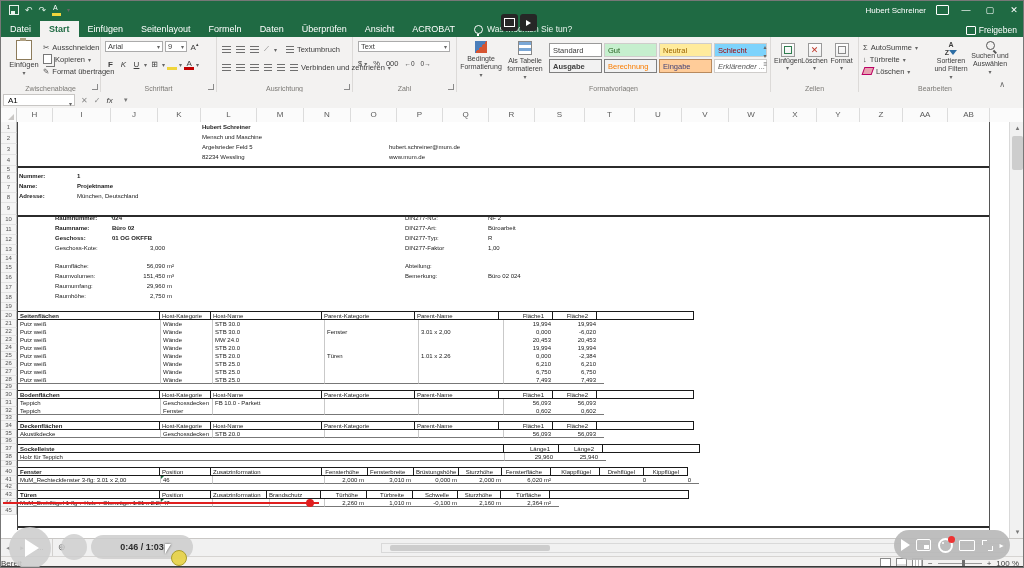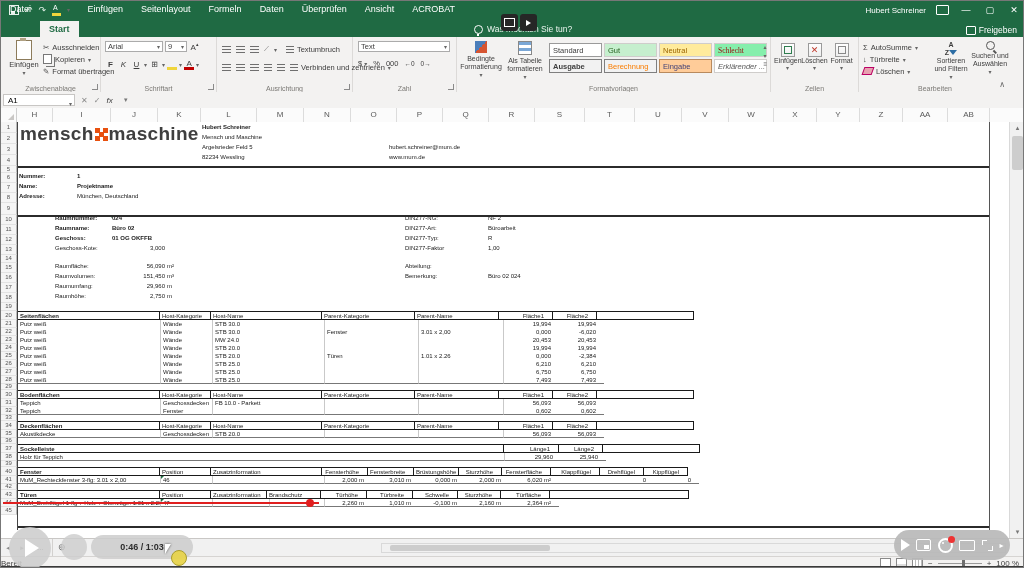--- a/index.html
+++ b/index.html
@@ -14,21 +14,21 @@
   .fillicon:before{content:"A";position:absolute;top:-2px;left:1px;font-size:7px;color:#fff;}
   .fillicon:after{content:"";position:absolute;left:0;bottom:-1px;width:9px;height:3px;background:#f0d53c;}
   .tb-title{position:absolute;left:0;right:0;text-align:center;font-size:8.5px;color:#fff;pointer-events:none;}
   .tb-right{position:absolute;right:4px;top:0;height:18px;display:flex;align-items:center;gap:10px;}
   .tb-user{font-size:8px;}
   .dispicon{width:11px;height:8px;border:1px solid #fff;border-radius:1px;}
   .wbtn{font-size:9px;width:14px;text-align:center;color:#fff;cursor:default;}
   
   .mtabs{position:absolute;left:0;top:18px;width:1024px;height:18px;background:#1f6a43;display:flex;align-items:flex-end;font-size:9px;color:#fff;}
   .mtab{padding:3px 9px 3px 9px;cursor:default;}
-  .mtab.active{background:#f3f2f1;color:#1f6a43;font-weight:700;margin-top:20px;}
+  .mtab.active{background:#f3f2f1;color:#1f6a43;font-weight:700;}
   .tellme{display:flex;align-items:center;gap:4px;margin-left:10px;padding-bottom:3px;font-size:8.5px;color:#eaf4ee;}
   .bulb{width:7px;height:7px;border:1px solid #fff;border-radius:50%;position:relative;}
   .bulb:after{content:"";position:absolute;left:2px;bottom:-3px;width:2px;height:2px;background:#fff;}
   .share{position:absolute;right:8px;bottom:2px;font-size:8.5px;color:#fff;display:flex;gap:3px;align-items:center;}
   .shareicon{width:8px;height:7px;border:1px solid #fff;border-radius:1px;}
   
   .ribbon{position:absolute;left:0;top:36px;width:1024px;height:55px;background:#f3f2f1;border-bottom:1px solid #d6d4d2;display:flex;color:#3d3d3d;}
   .rgroup{position:relative;border-right:1px solid #dcdad8;height:55px;box-sizing:border-box;flex:none;}
   .gtitle{position:absolute;bottom:0px;left:0;right:0;text-align:center;font-size:7px;color:#7b7975;}
   .dlg{position:absolute;bottom:2px;right:2px;width:5px;height:5px;border-right:1px solid #8a8a8a;border-bottom:1px solid #8a8a8a;}
@@ -43,21 +43,21 @@
   .bars{display:inline-block;width:9px;height:7px;background:repeating-linear-gradient(to bottom,#6f6f6f 0 1px,transparent 1px 3px);}
   .bars.c{background:repeating-linear-gradient(to bottom,#6f6f6f 0 1px,transparent 1px 3px);width:8px;}
   .colorbar{display:inline-block;position:relative;width:10px;height:10px;font-size:8px;text-align:center;line-height:9px;}
   .colorbar:after{content:"";position:absolute;left:0;bottom:-1px;width:10px;height:3px;}
   .cb-fill:after{background:#f0d53c;}
   .cb-font:after{background:#c00000;}
   .stylecell{box-sizing:border-box;width:53px;height:14px;line-height:13px;padding-left:3px;font-size:7.5px;border:1px solid #cfcdcb;background:#fff;overflow:hidden;white-space:nowrap;cursor:default;}
   .sc-standard{border:1px solid #9a9a9a;}
   .sc-gut{background:#c6efce;color:#276221;}
   .sc-neutral{background:#ffeb9c;color:#9c6500;}
-  .sc-schlecht{background:#86efac;color:#9c0006;font-family:Liberation Serif, serif;}
+  .sc-schlecht{background:#7dd3fc;color:#9c0006;}
   .sc-ausgabe{background:#f2f2f2;color:#3f3f3f;border:1px solid #7f7f7f;font-weight:700;}
   .sc-berechnung{background:#f2f2f2;color:#fa7d00;border:1px solid #7f7f7f;}
   .sc-eingabe{background:#ffcc99;color:#3f3f76;border:1px solid #b88a5e;}
   .sc-erklaerender{font-style:italic;color:#595959;}
   .cellbtn{width:27px;text-align:center;font-size:7px;color:#3d3d3d;cursor:default;}
   .cicon{width:12px;height:12px;margin:1px auto 0;border:1px solid #9a9a9a;background:linear-gradient(#fff,#eee);position:relative;}
   .cicon.ins:after{content:"";position:absolute;inset:2px;border:1px solid #2f7d4f;}
   .cicon.del:after{content:"✕";position:absolute;inset:0;color:#c0392b;font-size:9px;line-height:12px;}
   .cicon.fmt:after{content:"";position:absolute;inset:2px;border:1px solid #888;}
   .edmini{display:flex;align-items:center;gap:3px;font-size:7.5px;height:12px;white-space:nowrap;cursor:default;}
@@ -588,31 +588,20 @@
         <div class="xrow lastrow" style="height: 8px;">
           <div class="rownum" style="height: 8px; line-height: 7px;">44</div>
           <div class="rcontent trr"><span class="tdc al sep" style="width: 143px;">MuM_Drehflügel 1-flg + Holz + Oberzüge: 1.01 x 2.26</span><span class="tdc al sep" style="width: 52px;">47<span class="gt"></span></span><span class="tdc al sep" style="width: 57px;"></span><span class="tdc al sep" style="width: 55px;"></span><span class="tdc ar" style="width: 47px;">2,260 m</span><span class="tdc ar" style="width: 47px;">1,010 m</span><span class="tdc ar" style="width: 46px;">-0,100 m</span><span class="tdc ar" style="width: 44px;">2,160 m</span><span class="tdc ar" style="width: 50px;">2,364 m²</span><span class="tdc" style="width: 140px; border-bottom: none;"></span></div>
           <span class="redline"></span>
           <span class="reddot"></span>
         </div>
         <div class="xrow" style="height: 8px;">
           <div class="rownum" style="height: 8px; line-height: 7px;">45</div>
           <div class="rcontent"></div>
         </div>
-        <div class="logo" style="left: 19px;">
-          <span>mensch</span>
-          <span class="mumx">
-            <i></i>
-            <i></i>
-            <i></i>
-            <i></i>
-            <i></i>
-          </span>
-          <span>maschine</span>
-        </div>
         <div class="contact" style="top: 0px;">
           <div class="b">Hubert Schreiner</div>
           <div>Mensch und Maschine</div>
           <div>Argelsrieder Feld 5</div>
           <div>82234 Wessling</div>
         </div>
         <div class="email" style="top: 20px;">
           <div>hubert.schreiner@mum.de</div>
           <div>www.mum.de</div>
         </div>

